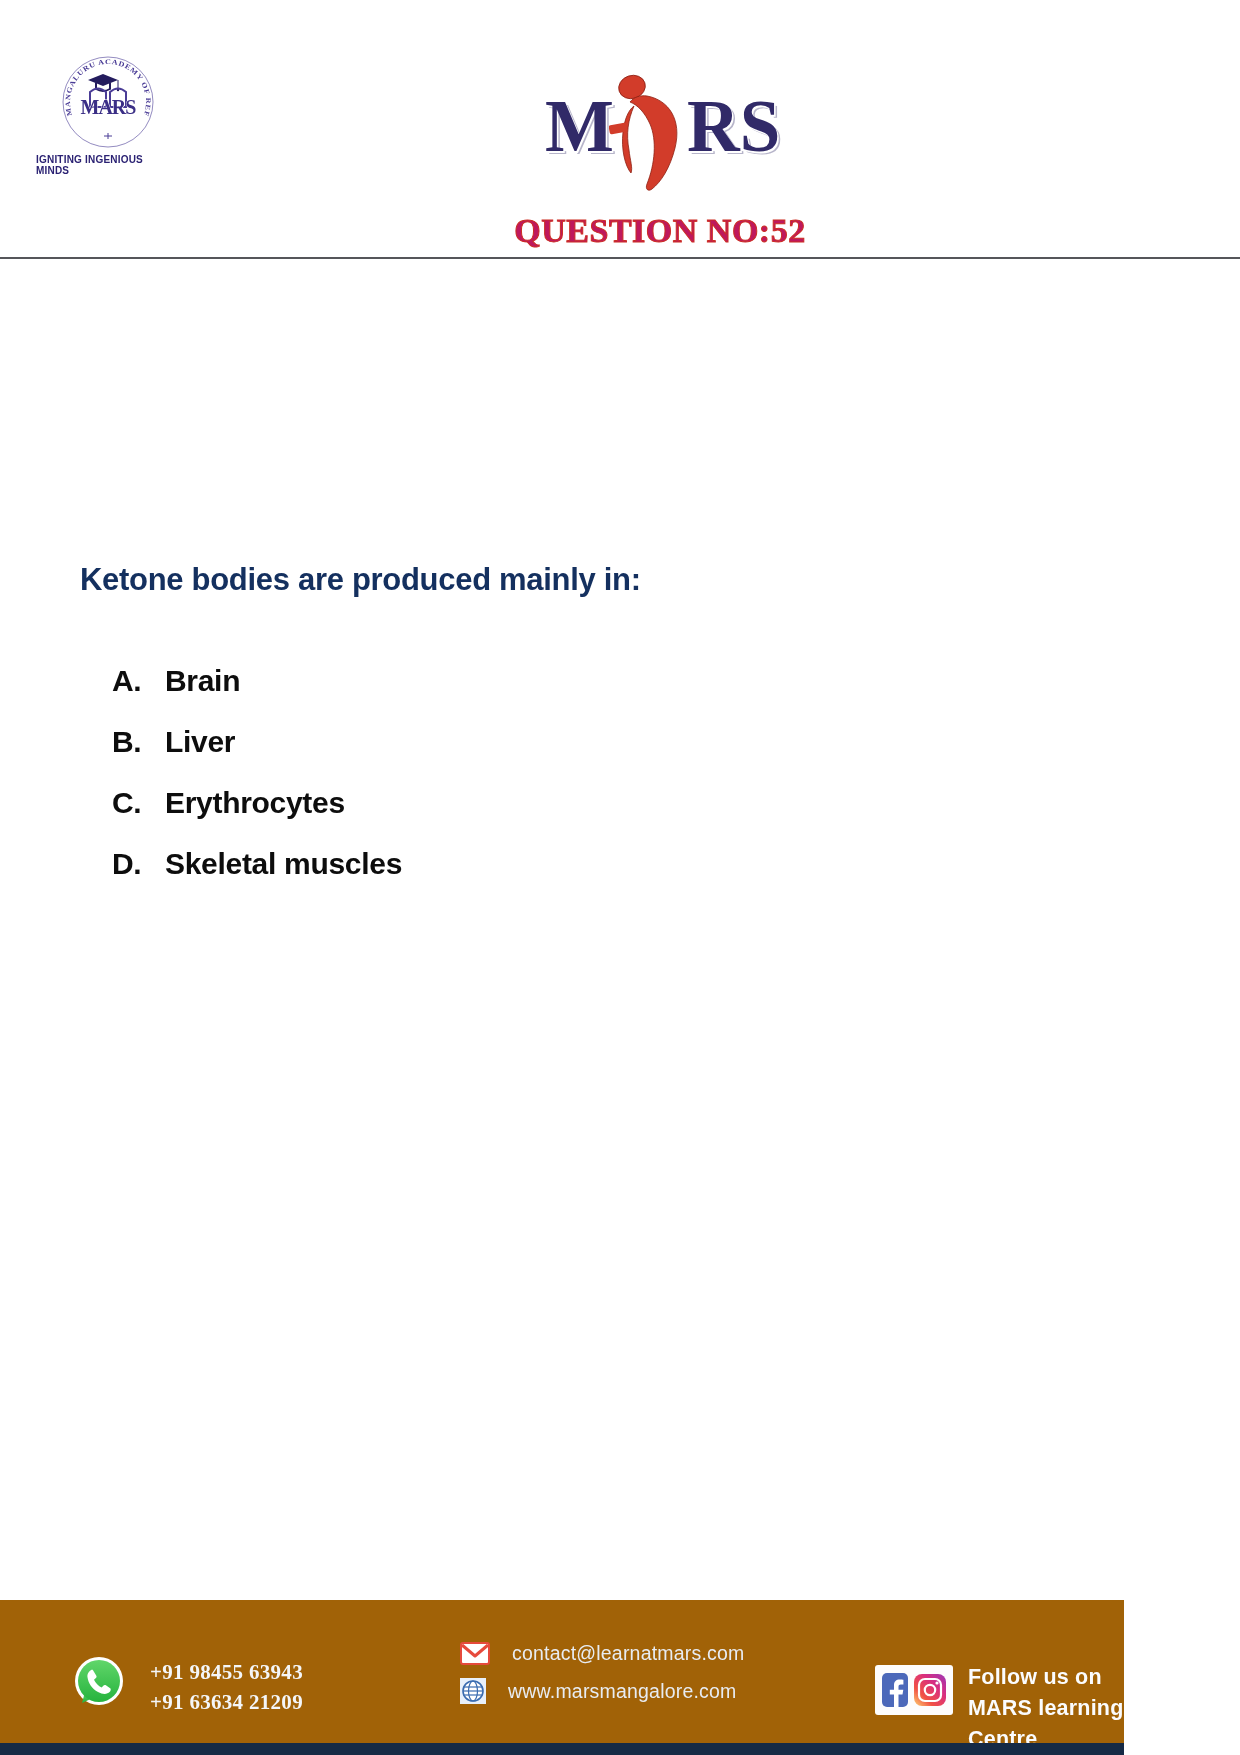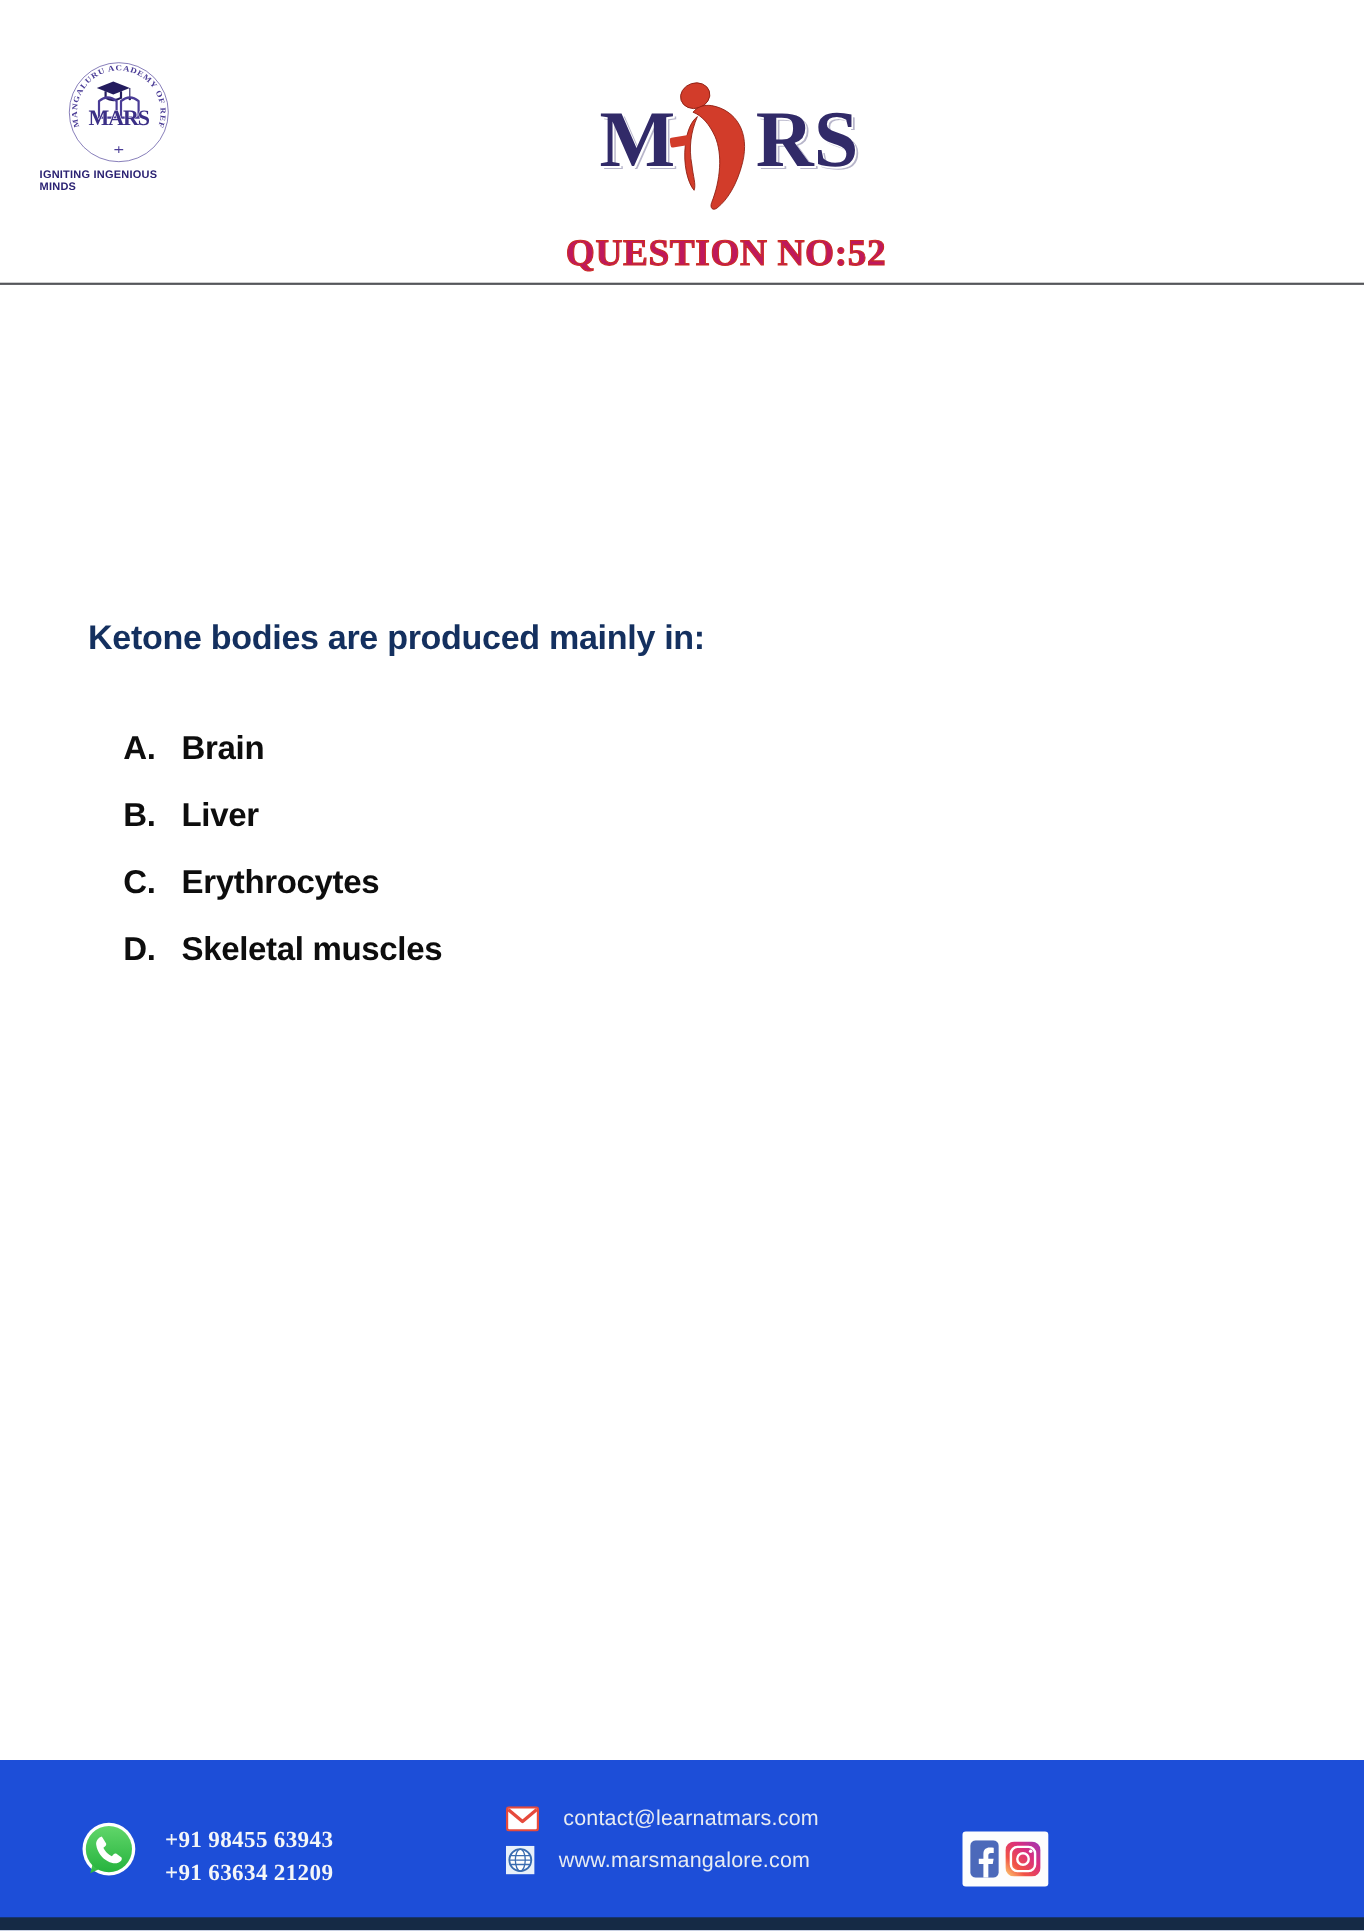--- a/index.html
+++ b/index.html
@@ -30,21 +30,21 @@
 
   
   .question-title{position:absolute;left:80px;top:562px;margin:0;
                   font-size:31px;font-weight:bold;letter-spacing:-.3px;color:#14305f;}
   .options{position:absolute;left:112px;top:664px;margin:0;padding:0;list-style:none;}
   .option-row{display:flex;align-items:flex-start;height:61px;
               font-size:30px;font-weight:bold;color:#0d0d0d;letter-spacing:-.3px;}
   .option-letter{width:53px;flex:0 0 53px;}
 
   
-  .footer{position:absolute;left:0;top:1600px;width:1240px;height:155px;background:#1d4ed8;}
+  .footer{position:absolute;left:0;top:1600px;width:1124px;height:155px;background:#a16207;}
   .footer-strip{position:absolute;left:0;bottom:0;width:100%;height:12px;background:#152a45;}
   .wa-icon{position:absolute;left:73px;top:56px;width:52px;height:52px;}
   .phones{position:absolute;left:150px;top:57px;font-family:"Liberation Serif",serif;
           font-weight:bold;font-size:21px;line-height:30px;color:#f4f6f8;letter-spacing:.3px;}
   .contact-row{position:absolute;left:460px;display:flex;align-items:center;}
   .contact-row.email{top:42px;}
   .contact-row.web{top:78px;}
   .contact-row svg{flex:0 0 auto;}
   .contact-text{margin-left:22px;font-size:19.5px;color:#e8ecf2;letter-spacing:.2px;}
   .social-box{position:absolute;left:875px;top:65px;width:78px;height:50px;background:#fdfdfd;
@@ -172,17 +172,21 @@
             <stop offset="0.65" stop-color="#d92e7f"></stop>
               <stop offset="1" stop-color="#9b36b7"></stop>
           </linearGradient>
         </defs>
         <rect width="32" height="32" rx="8" fill="url(#igg)"></rect>
         <rect x="5" y="5" width="22" height="22" rx="6" fill="none" stroke="#ffffff" stroke-width="2.2"></rect>
         <circle cx="16" cy="16" r="5.2" fill="none" stroke="#ffffff" stroke-width="2.2"></circle>
         <circle cx="23" cy="9" r="1.6" fill="#ffffff"></circle>
       </svg>
     </div>
+    <div class="follow">
+      <div>Follow us on</div>
+      <div>MARS learning Centre</div>
+    </div>
 
     <div class="footer-strip"></div>
   </div>
 
 </div>
 
 </body></html>

